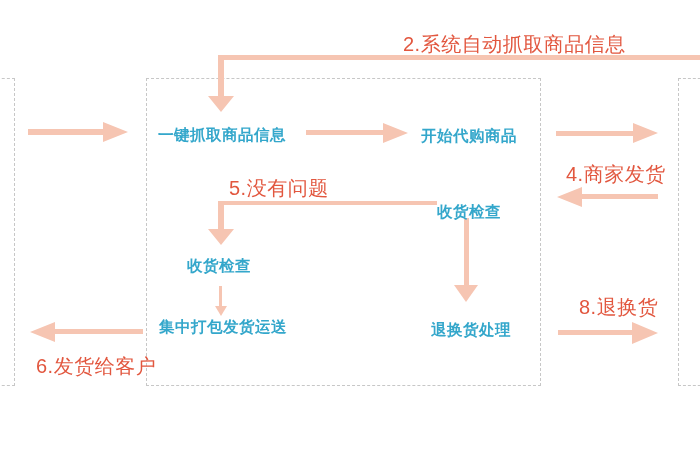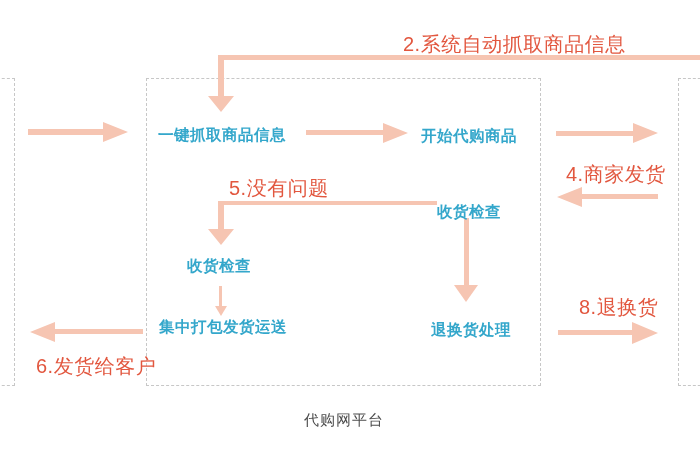--- a/index.html
+++ b/index.html
@@ -74,15 +74,14 @@
   <div class="step" style="left:36px;  top:356px">6.发货给客户</div>
   <div class="step" style="left:579px; top:297px">8.退换货</div>
 
   <div class="node" style="left:158px; top:127px">一键抓取商品信息</div>
   <div class="node" style="left:421px; top:128px">开始代购商品</div>
   <div class="node" style="left:437px; top:204px">收货检查</div>
   <div class="node" style="left:187px; top:258px">收货检查</div>
   <div class="node" style="left:159px; top:319px">集中打包发货运送</div>
   <div class="node" style="left:431px; top:322px">退换货处理</div>
 
-  <div class="caption" style="left:304px; top:412px">代购网平台</div>
 
 </div>
 
 </body></html>

